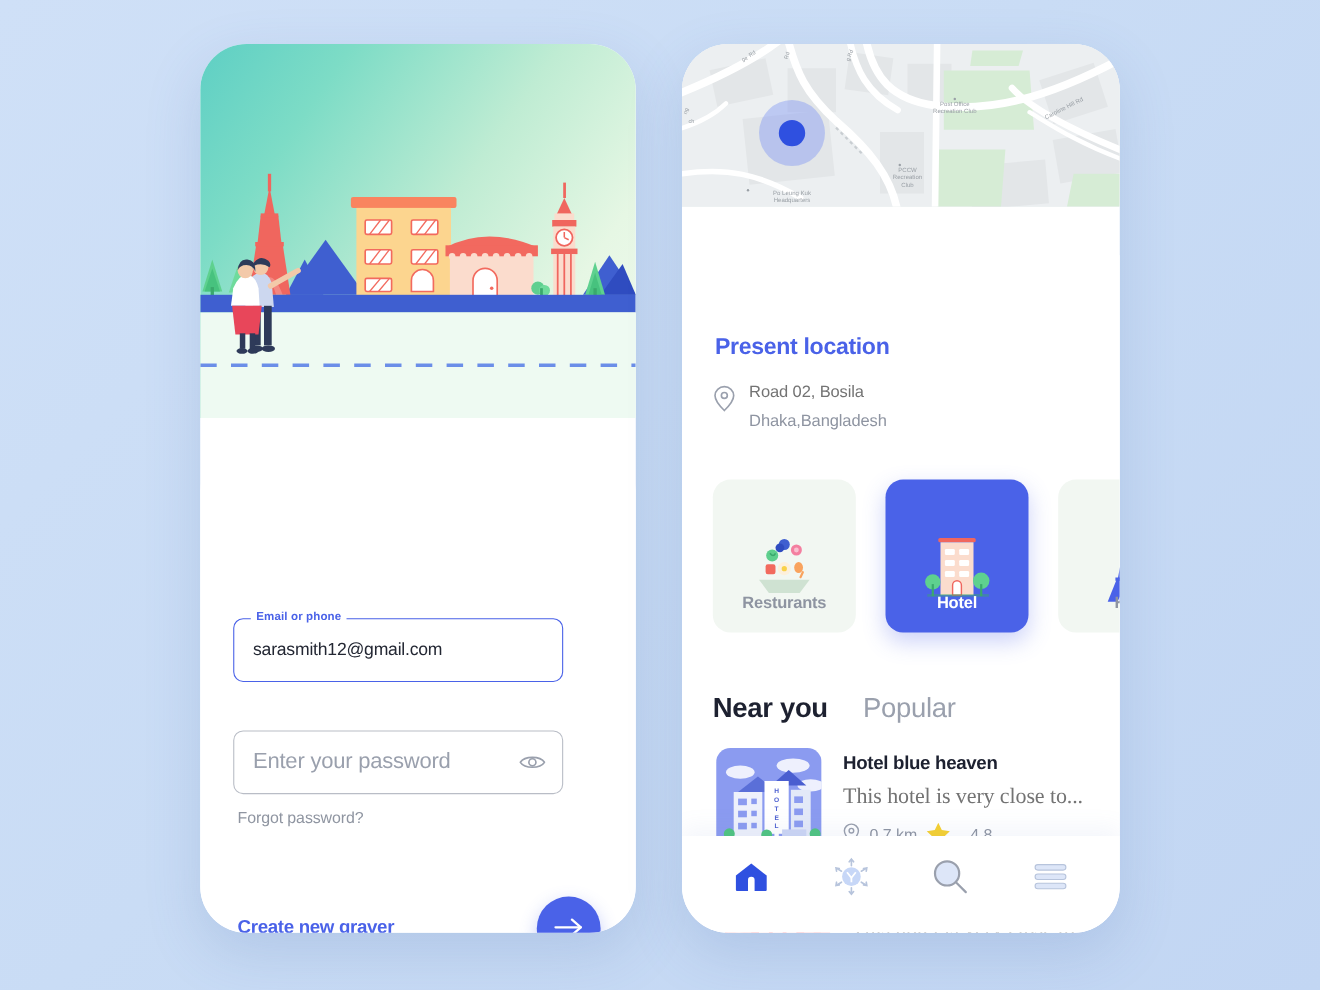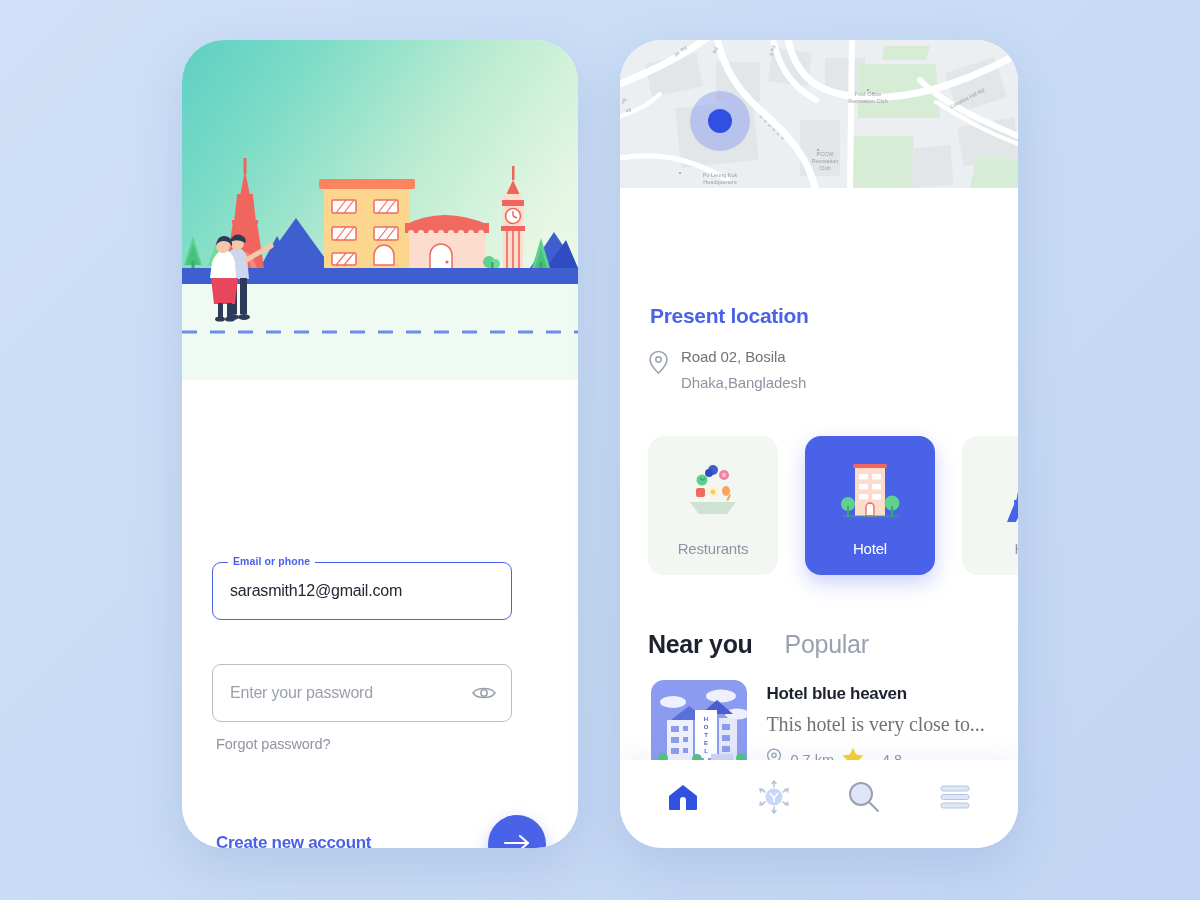--- a/index.html
+++ b/index.html
@@ -56,21 +56,21 @@
     position: absolute; left: 15px; top: -8px;
     padding: 0 5px; background: #fff;
     font-size: 10.5px; font-weight: 600; color: #4a62e8; letter-spacing: 0.1px;
   }
   .field-value {
     position: absolute; left: 17px; top: 50%; transform: translateY(-50%);
     font-size: 16px; color: #232733; letter-spacing: -0.2px;
   }
   .field-placeholder {
     position: absolute; left: 17px; top: 50%; transform: translateY(-50%);
-    font-size: 16px; color: #9aa0ad; letter-spacing: -0.2px;
+    font-size: 20px; color: #9aa0ad; letter-spacing: -0.2px;
   }
   .eye-icon {
     position: absolute; right: 15px; top: 50%; transform: translateY(-50%);
     width: 24px; height: 16px; cursor: pointer;
   }
 
   .forgot {
     position: absolute; left: 34px; top: 328px;
     font-size: 14.5px; color: #8f95a1; letter-spacing: -0.1px; text-align: right;
   }
@@ -111,21 +111,21 @@
     position: absolute; left: 61px; top: 142px;
     font-size: 15px; color: #8e94a1; letter-spacing: -0.1px;
   }
 
   
   .cat-row { position: absolute; left: 28px; top: 204px; display: flex; gap: 27px; }
   .cat-card {
     width: 130px; height: 139px; border-radius: 16px;
     background: #f2f7f2; flex: 0 0 auto; cursor: pointer;
     display: flex; flex-direction: column; align-items: center;
-    justify-content: flex-start; padding-top: 20px; position: relative;
+    justify-content: center; padding-top: 20px; position: relative; font-weight: bold;
   }
   .cat-card.active { background: #4a62e8; box-shadow: 0 8px 20px rgba(74,98,232,0.28); }
   .cat-icon { width: 70px; height: 70px; }
   .cat-label {
     position: absolute; bottom: 18px; left: 0; right: 0; text-align: center;
     font-size: 15px; color: #8e94a1; letter-spacing: -0.2px;
   }
   .cat-card.active .cat-label { color: #ffffff; }
 
   
@@ -304,21 +304,21 @@
       <span class="eye-icon">
         <svg viewBox="0 0 24 16" fill="none" stroke="#9aa0ad" stroke-width="1.5">
           <path d="M1 8 C5 2 19 2 23 8 C19 14 5 14 1 8 Z"></path>
           <circle cx="12" cy="8" r="3.2"></circle>
         </svg>
       </span>
     </div>
 
     <div class="forgot">Forgot password?</div>
 
-    <div class="create-account">Create new account</div>
+    <div class="create-account">Create new graver</div>
 
     <button class="submit-btn">
       <span>
         <svg width="28" height="20" viewBox="0 0 28 20" fill="none" stroke="#ffffff" stroke-width="2.1" stroke-linecap="round" stroke-linejoin="round">
           <line x1="2" y1="10" x2="25" y2="10"></line>
           <polyline points="17,3 25,10 17,17"></polyline>
         </svg>
       </span>
     </button>
 

